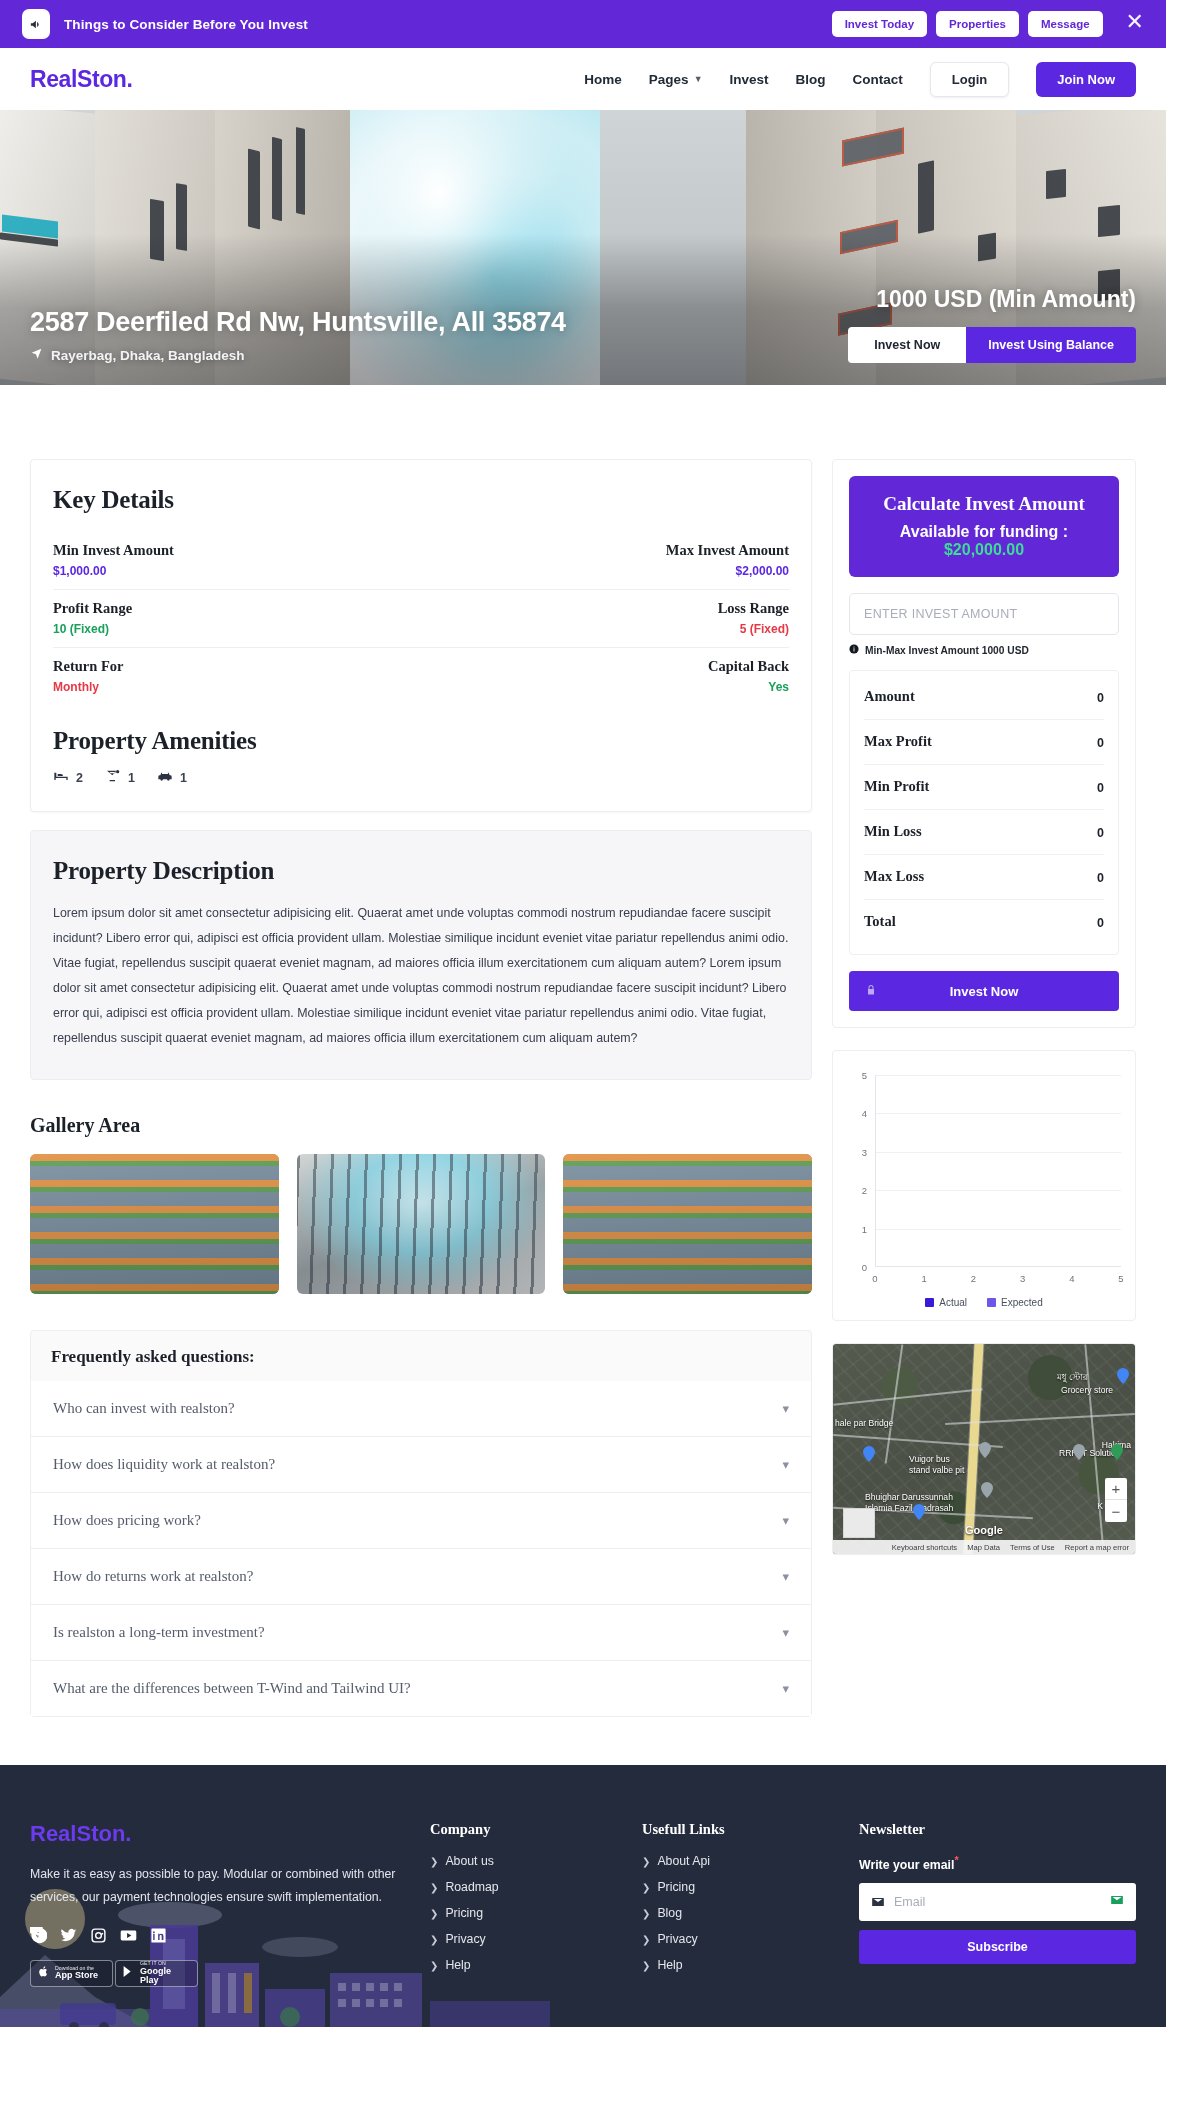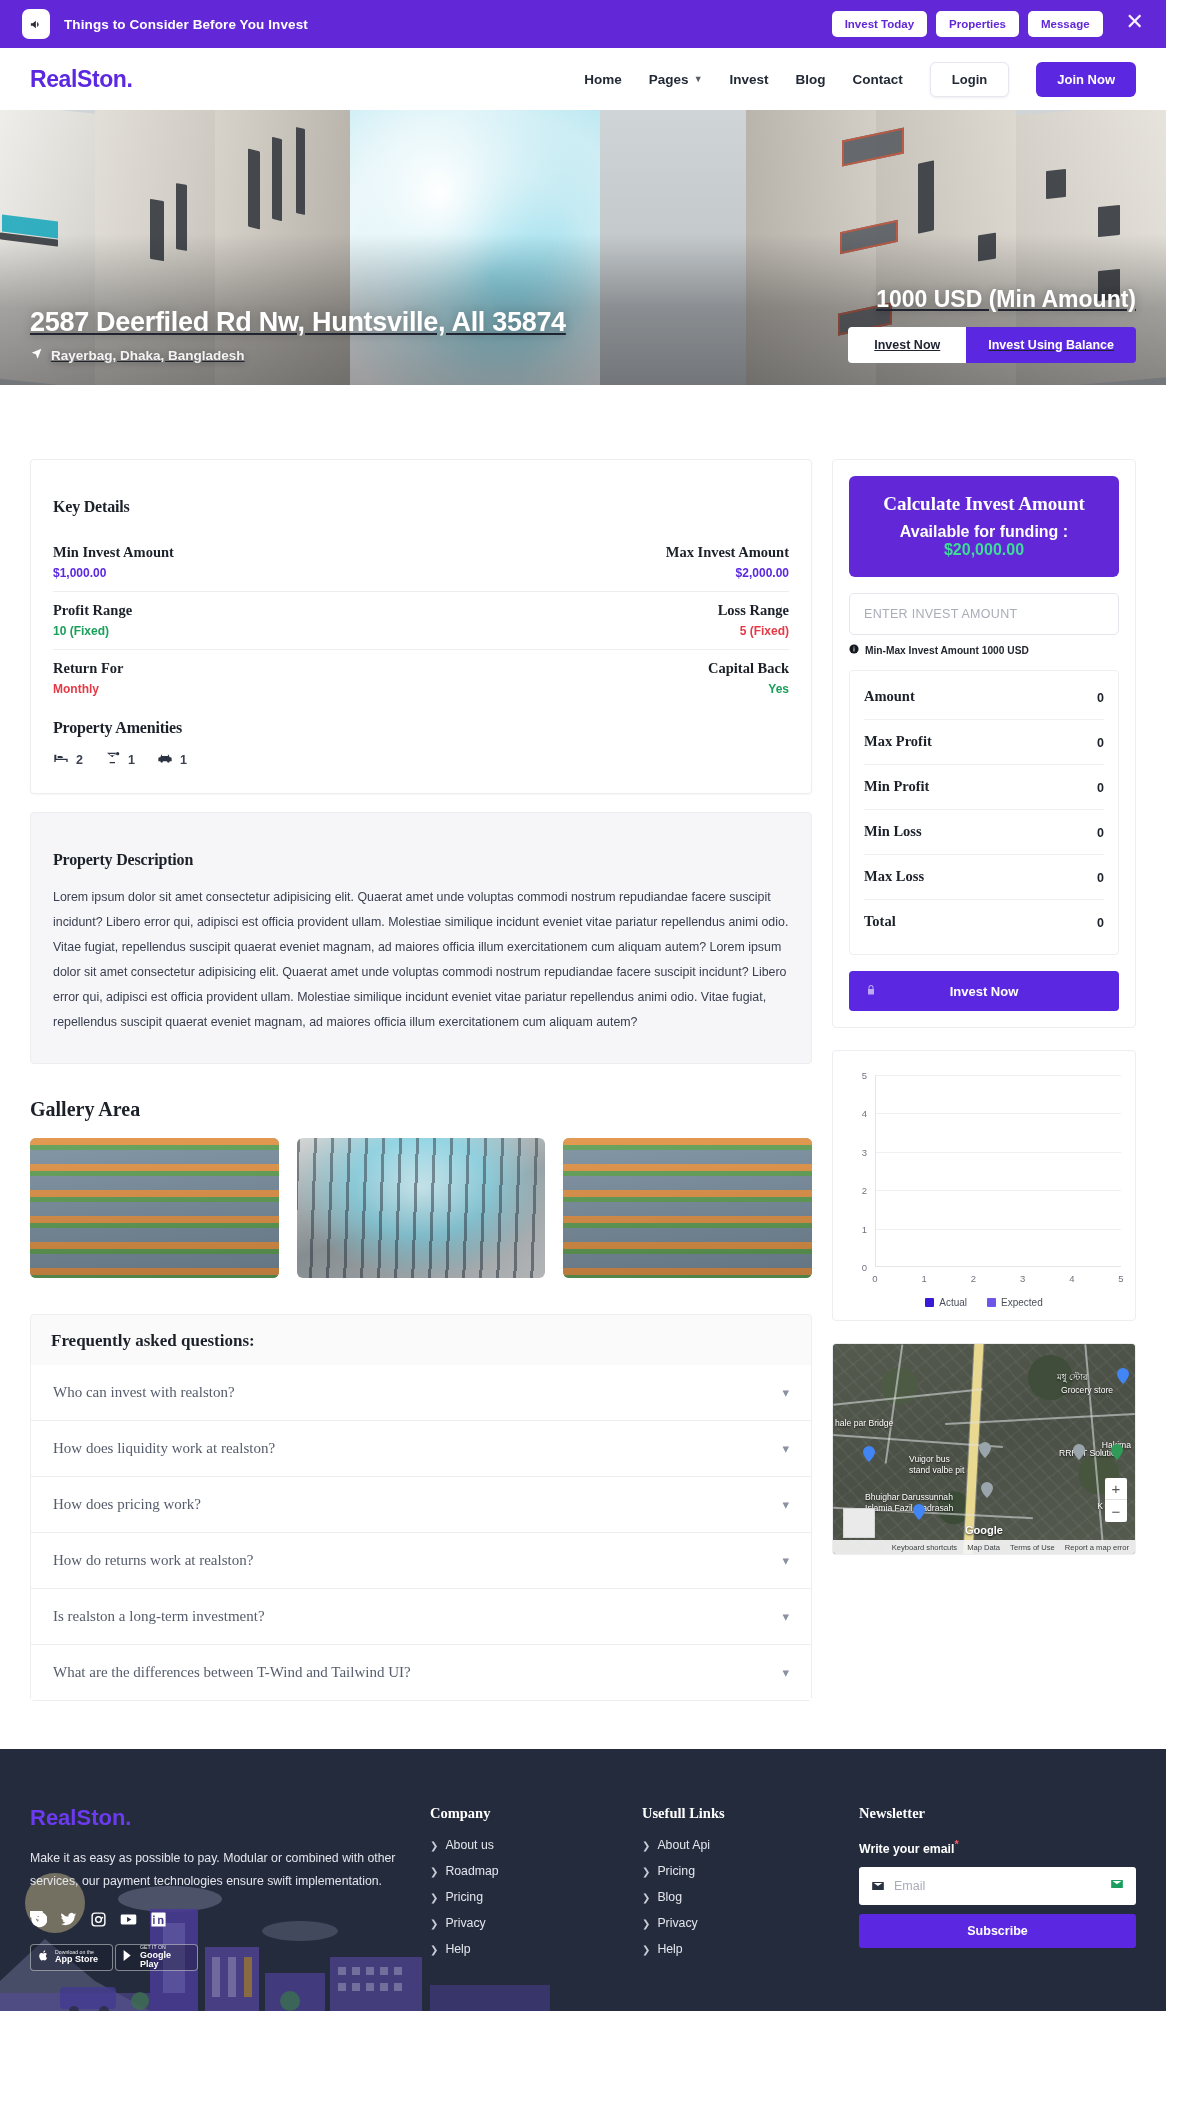--- a/index.html
+++ b/index.html
@@ -82,21 +82,21 @@
   .bld.r3 { right:290px; top:-28px; width:130px; height:330px; background:linear-gradient(265deg,#d4d0c8,#b3afa7); transform: skewY(-12deg); }
   .win { position:absolute; background:#31353b; opacity:.88; border-radius:1px; }
   .winteal { position:absolute; background:#1ea8bd; opacity:.9; }
   .balcony { position:absolute; background:#5a5e63; border:2px solid #b8503a; opacity:.9; }
   .hero-shade {
     position:absolute; inset:0;
     background: linear-gradient(180deg, rgba(18,18,22,0) 45%, rgba(18,18,22,.30) 72%, rgba(18,18,22,.42) 100%);
   }
   .hero-inner {
     position: absolute; left: 0; right: 0; bottom: 22px; padding: 0 30px;
-    display: flex; align-items: flex-end; justify-content: space-between; text-decoration: underline;
+    display: flex; align-items: flex-end; justify-content: space-between;
   }
   .hero-title {
     color: #ffffff; font-size: 27px; font-weight: 800; letter-spacing: -.3px;
     text-shadow: 0 1px 10px rgba(0,0,0,.25);
   }
   .hero-loc {
     margin-top: 9px; color: #f3f3f5; font-size: 13.5px; font-weight: 600;
     display: flex; align-items: center; gap: 8px; text-shadow: 0 1px 6px rgba(0,0,0,.35);
   }
   .hero-loc svg { width: 13px; height: 13px; }
@@ -123,21 +123,21 @@
   .col-right { display: flex; flex-direction: column; }
 
   .card {
     background: #fff; border: 1px solid #eceef2; border-radius: 4px;
     box-shadow: 0 1px 2px rgba(20,25,45,.04);
   }
   .card-pad { padding: 26px 22px 24px 22px; }
 
   h2.sec-title {
     font-family: "Liberation Serif", serif;
-    font-size: 16px; font-weight: 700; color: #1b2029; letter-spacing: -.2px; margin-top: 12px;
+    font-size: 25px; font-weight: 700; color: #1b2029; letter-spacing: -.2px;
   }
 
   
   .kd-rows { margin-top: 18px; }
   .kd-row {
     display: flex; justify-content: space-between; align-items: flex-start;
     padding: 10px 0 11px 0; border-bottom: 1px solid #edeef1;
   }
   .kd-row:last-child { border-bottom: none; }
   .kd-cell .kd-label {

